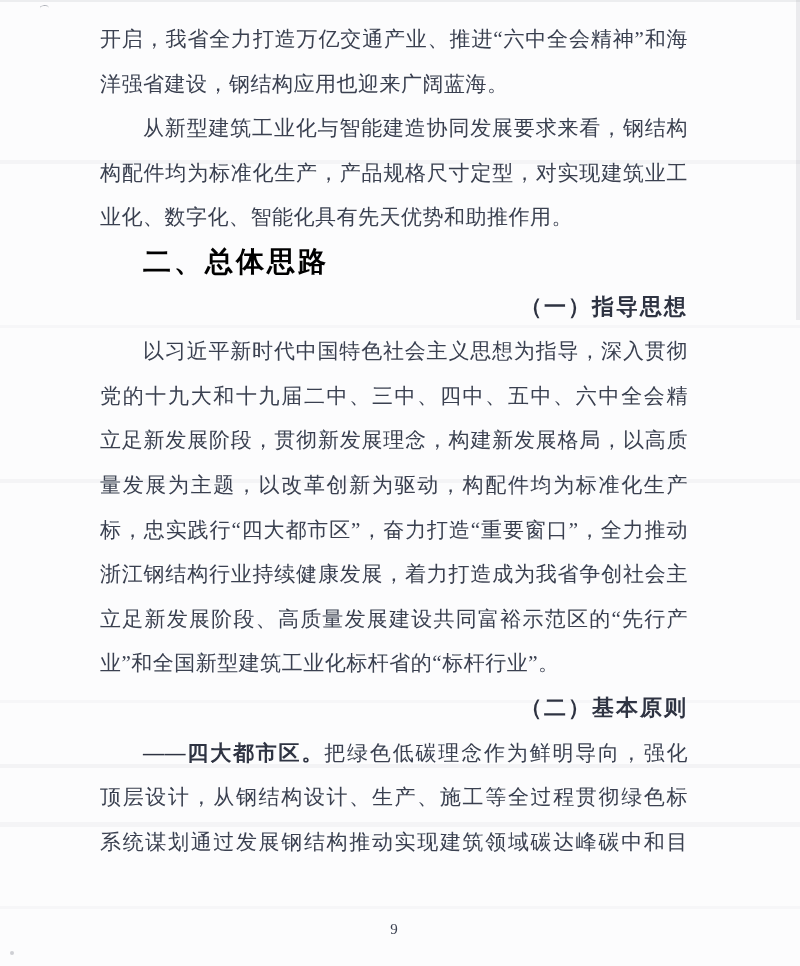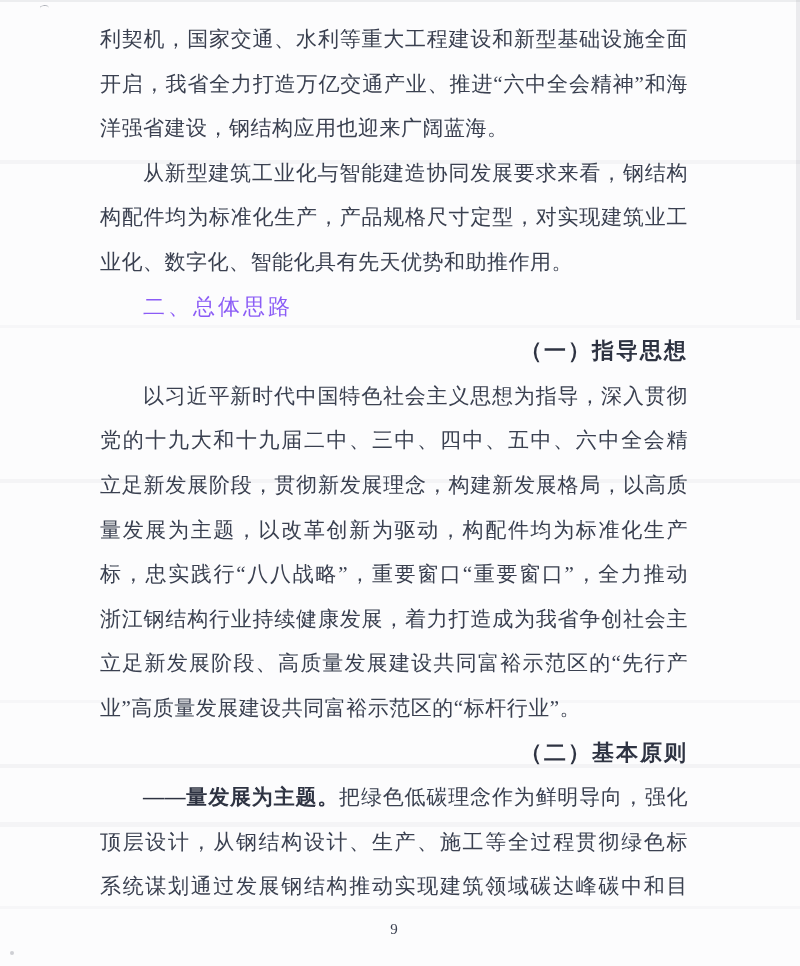--- a/index.html
+++ b/index.html
@@ -69,23 +69,23 @@
   }
   .just {
     text-align: justify;
     text-align-last: justify;
   }
   .ind {
     padding-left: 43px;
   }
   .h-sans {
     font-family: "Liberation Sans", "DejaVu Sans", sans-serif;
-    font-weight: normal;
-    font-size: 22px;
-    color: #8b5cf6;
+    font-weight: bold;
+    font-size: 28px;
+    color: #000000;
     letter-spacing: 3px;
   }
   .h-kai {
     font-weight: bold;
     font-size: 22px;
     color: #2e3342;
     letter-spacing: 2px;
     text-align: right;
   }
   .b {
@@ -116,38 +116,37 @@
   <div class="band" style="top:479px; height:4px; background:rgba(140,145,155,0.07);"></div>
   <div class="band" style="top:700px; height:3px; background:rgba(140,145,155,0.05);"></div>
   <div class="band" style="top:764px; height:4px; background:rgba(140,145,155,0.08);"></div>
   <div class="band" style="top:822px; height:5px; background:rgba(140,145,155,0.07);"></div>
   <div class="band" style="top:906px; height:3px; background:rgba(140,145,155,0.05);"></div>
   <div class="edge-strip"></div>
   <div class="noise-top"></div>
   <div class="noise-bottom"></div>
 
   <div class="content">
-    <div class="l just">利契机，国家交通、水利等重大工程建设和新型基础设施全面</div>
     <div class="l just">开启，我省全力打造万亿交通产业、推进“六中全会精神”和海</div>
     <div class="l">洋强省建设，钢结构应用也迎来广阔蓝海。</div>
     <div class="l ind just">从新型建筑工业化与智能建造协同发展要求来看，钢结构</div>
     <div class="l just">构配件均为标准化生产，产品规格尺寸定型，对实现建筑业工</div>
     <div class="l">业化、数字化、智能化具有先天优势和助推作用。</div>
     <div class="l ind h-sans">二、总体思路</div>
     <div class="l ind h-kai">（一）指导思想</div>
     <div class="l ind just">以习近平新时代中国特色社会主义思想为指导，深入贯彻</div>
     <div class="l just">党的十九大和十九届二中、三中、四中、五中、六中全会精神，</div>
     <div class="l just">立足新发展阶段，贯彻新发展理念，构建新发展格局，以高质</div>
     <div class="l just">量发展为主题，以改革创新为驱动，构配件均为标准化生产</div>
-    <div class="l just">标，忠实践行“八八战略”，重要窗口“重要窗口”，全力推动</div>
+    <div class="l just">标，忠实践行“四大都市区”，奋力打造“重要窗口”，全力推动</div>
     <div class="l just">浙江钢结构行业持续健康发展，着力打造成为我省争创社会主</div>
     <div class="l just">立足新发展阶段、高质量发展建设共同富裕示范区的“先行产</div>
-    <div class="l">业”高质量发展建设共同富裕示范区的“标杆行业”。</div>
+    <div class="l">业”和全国新型建筑工业化标杆省的“标杆行业”。</div>
     <div class="l ind h-kai">（二）基本原则</div>
-    <div class="l ind just"><span class="b">——量发展为主题。</span><span>把绿色低碳理念作为鲜明导向，强化</span></div>
+    <div class="l ind just"><span class="b">——四大都市区。</span><span>把绿色低碳理念作为鲜明导向，强化</span></div>
     <div class="l just">顶层设计，从钢结构设计、生产、施工等全过程贯彻绿色标准，</div>
     <div class="l just">系统谋划通过发展钢结构推动实现建筑领域碳达峰碳中和目</div>
   </div>
 
   <div class="footer">
     <span class="pagenum">9</span>
   </div>
 
 </div>
 

